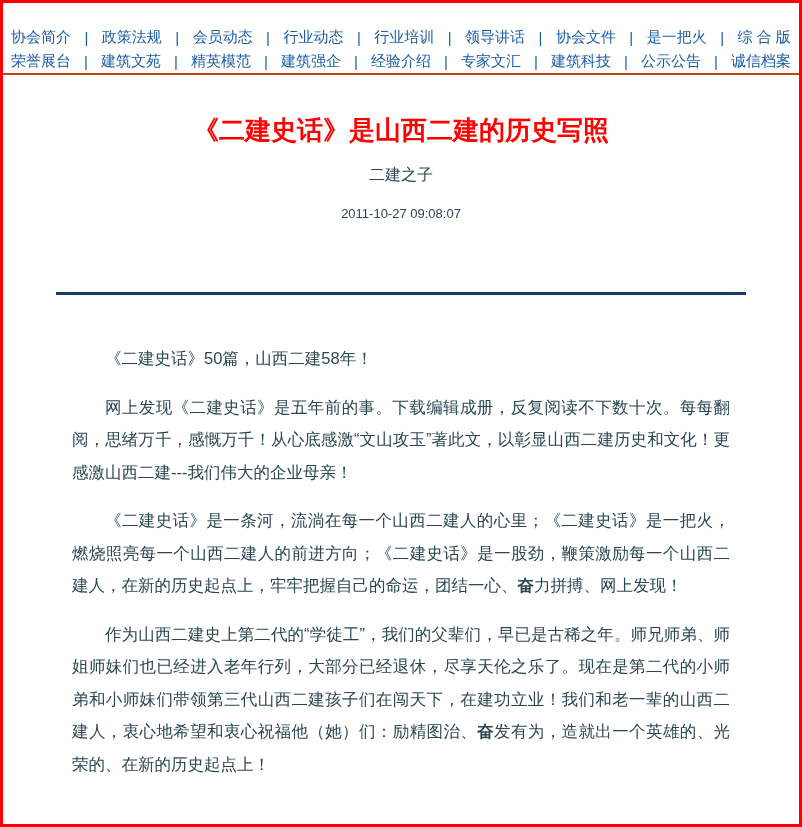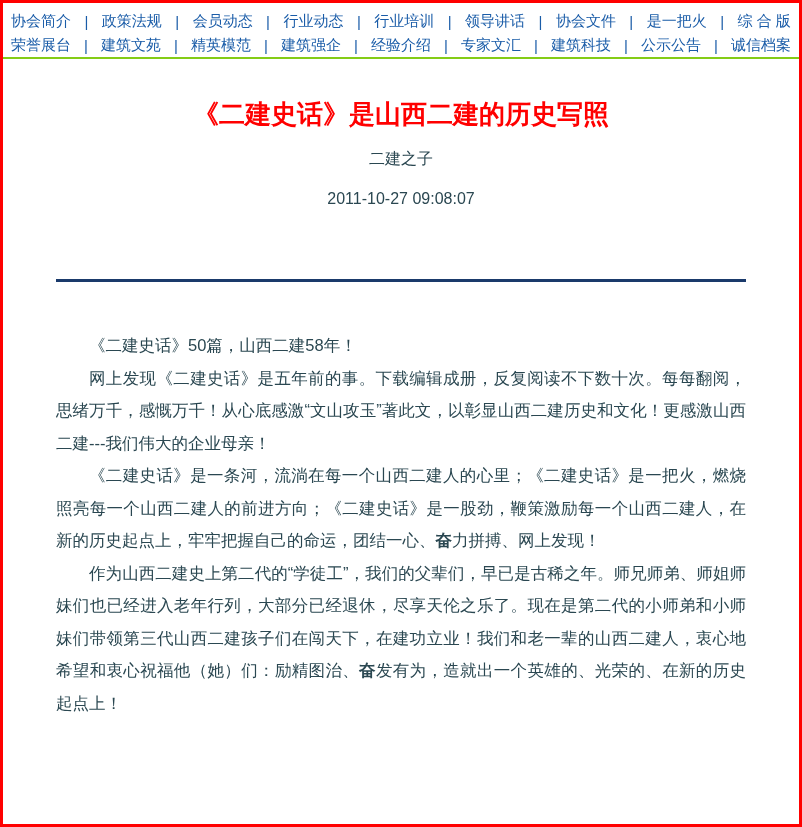--- a/index.html
+++ b/index.html
@@ -2,41 +2,41 @@
 <html><head>
 <meta charset="utf-8">
 <style>
   html, body { margin: 0; padding: 0; background: #ffffff; }
   .page {
     width: 802px; height: 827px; box-sizing: border-box;
     border: 3px solid #ff0000; background: #ffffff; overflow: hidden;
     font-family: "Liberation Sans", sans-serif;
   }
   
-  .nav { padding-top: 6px; border-bottom: 2px solid #84cc16; }
+  .nav { padding-top: 22px; border-bottom: 2px solid #c2410c; }
   .nav-row {
     display: flex; justify-content: space-between; align-items: center;
     height: 24px; padding: 0 8px; font-size: 15px; white-space: nowrap;
   }
   .nl { color: #1a5ca8; text-decoration: none; cursor: pointer; }
   .sp { color: #1a5ca8; }
   
   .content { padding: 0 53px; color: #2a4751; }
   .title {
     margin: 38px 0 0; text-align: center; color: #ff0000;
     font-size: 26px; font-weight: bold; line-height: 34px;
   }
   .author { margin-top: 18px; text-align: center; font-size: 16px; }
-  .date   { margin-top: 20px; text-align: center; font-size: 16px; }
+  .date   { margin-top: 20px; text-align: center; font-size: 13px; }
   .divider { margin: 71px 0 0; border: none; height: 3px; background: #1a3a6b; }
   .body-text {
     margin-top: 47px; font-size: 16.5px; line-height: 32.5px;
     text-align: justify; text-justify: inter-ideograph;
   }
-  .body-text p { margin: 0; text-indent: 2em; }
+  .body-text p { margin: 16px; text-indent: 2em; }
   .body-text b { font-weight: bold; }
 </style>
 </head>
 <body>
 
 <div class="page">
 
   <div class="nav">
     <div class="nav-row">
       <a class="nl">协会简介</a>

